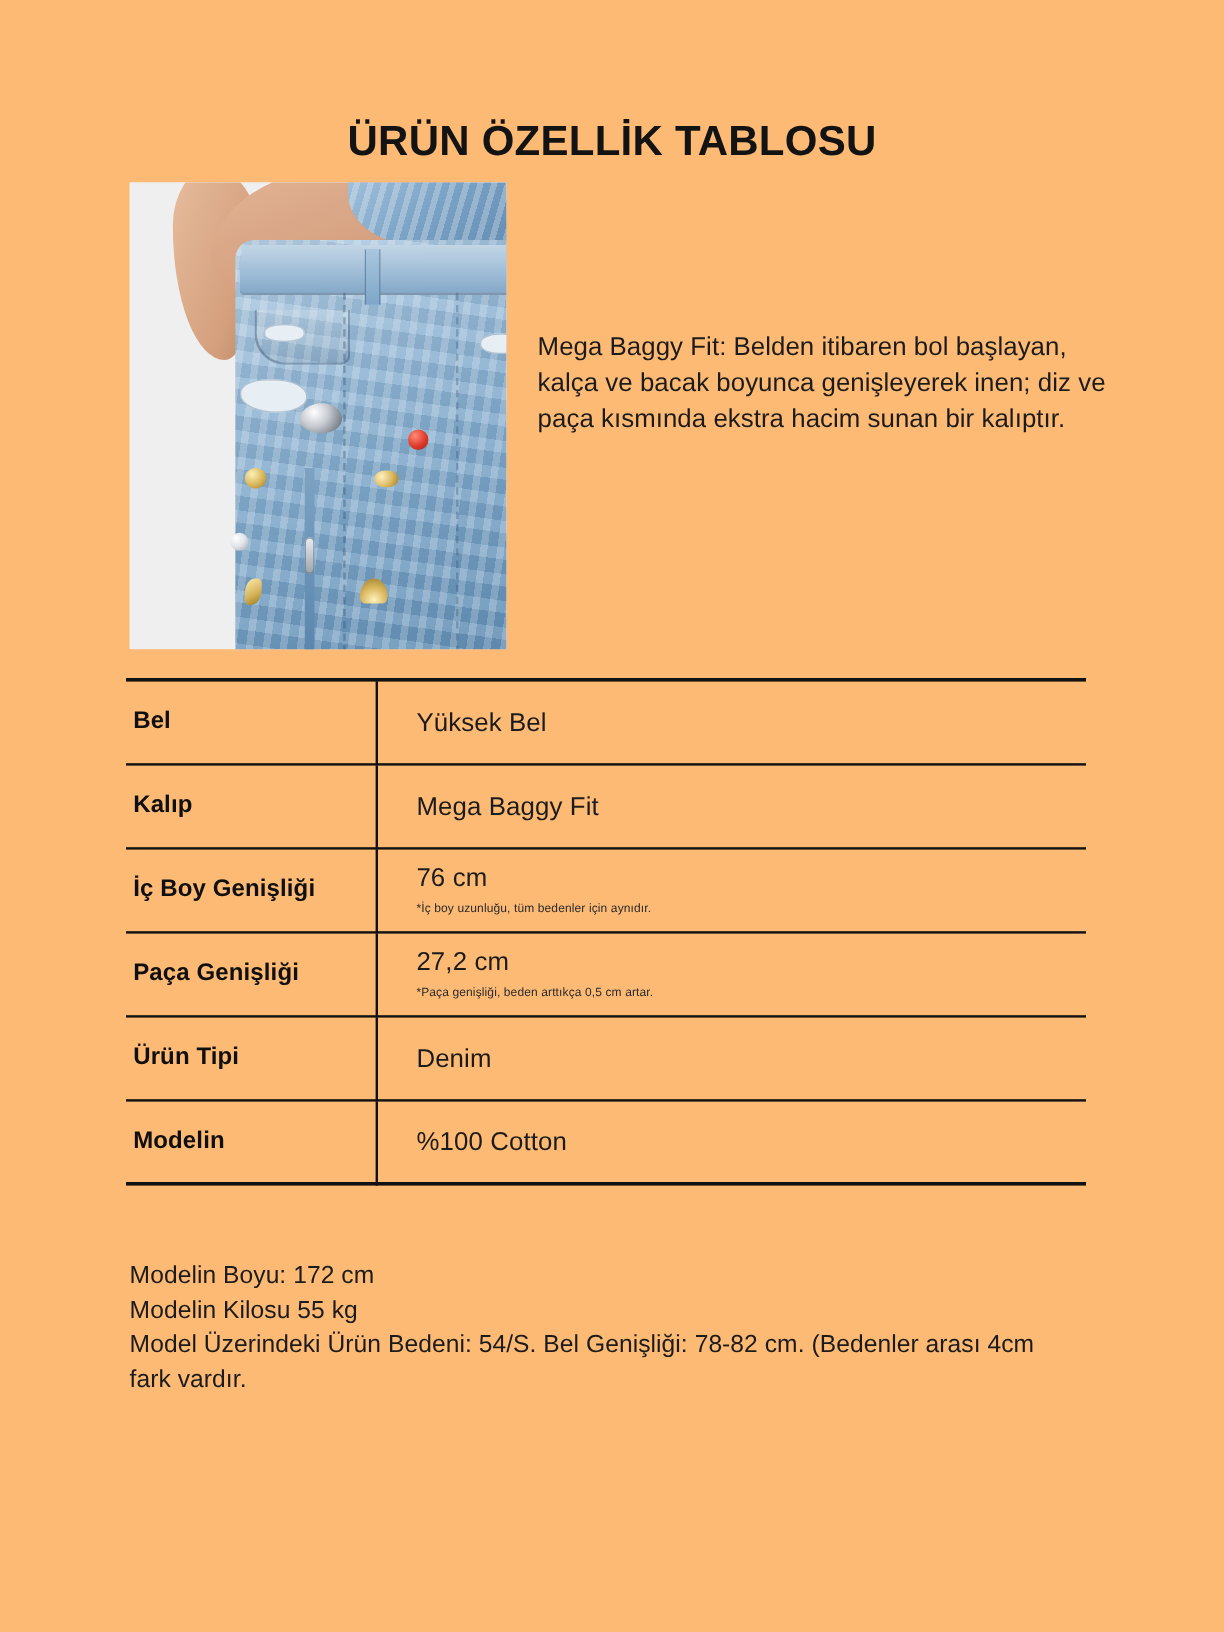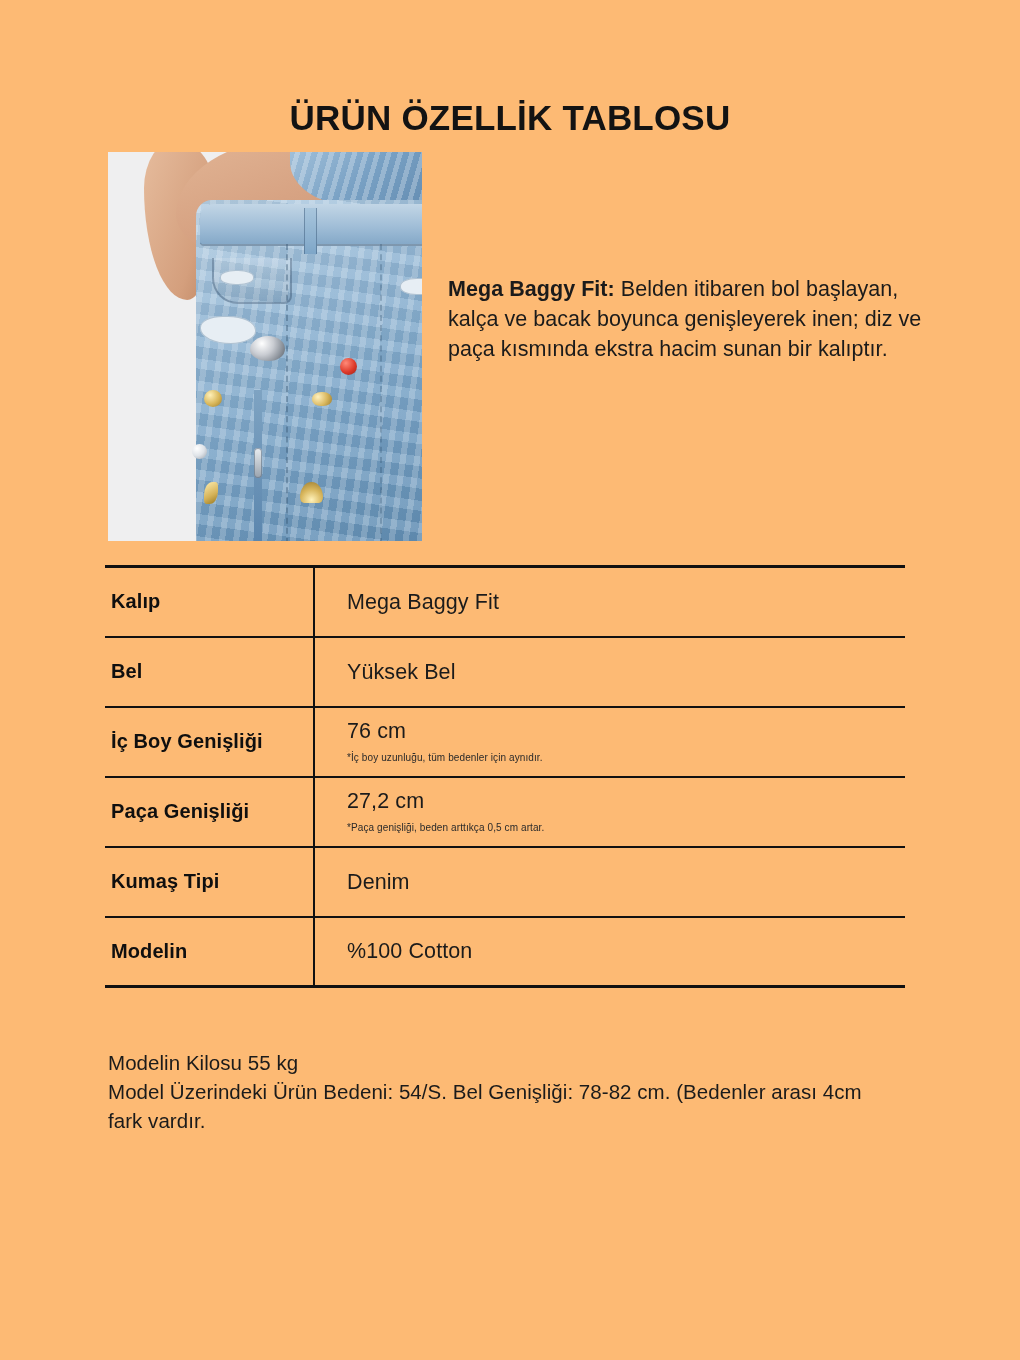--- a/index.html
+++ b/index.html
@@ -200,21 +200,21 @@
     position: absolute;
     left: 340px;
     top: 122px;
     width: 478px;
     font-size: 21.5px;
     line-height: 30px;
     color: #1b1b1b;
     letter-spacing: 0.05px;
   }
   .hero-desc b {
-    font-weight: 700;
+    font-weight: 400;
   }
 
   
   .spec-table {
     position: absolute;
     left: 105px;
     top: 565px;
     width: 800px;
     border-top: 3px solid #111111;
     border-bottom: 3px solid #111111;
@@ -311,58 +311,59 @@
 
     <div class="hero-desc">
       <b>Mega Baggy Fit:</b><span> Belden itibaren bol başlayan, kalça ve bacak boyunca genişleyerek inen; diz ve paça kısmında ekstra hacim sunan bir kalıptır.</span>
     </div>
 
   </div>
 
   <table class="spec-table">
     <tbody>
       <tr>
+        <td class="spec-key">Bel</td>
+        <td class="spec-val">
+          <span class="val-main">Yüksek Bel</span>
+        </td>
+      </tr>
+      <tr>
         <td class="spec-key">Kalıp</td>
         <td class="spec-val">
           <span class="val-main">Mega Baggy Fit</span>
-        </td>
-      </tr>
-      <tr>
-        <td class="spec-key">Bel</td>
-        <td class="spec-val">
-          <span class="val-main">Yüksek Bel</span>
         </td>
       </tr>
       <tr>
         <td class="spec-key">İç Boy Genişliği</td>
         <td class="spec-val">
           <span class="val-main">76 cm</span>
           <span class="val-note">*İç boy uzunluğu, tüm bedenler için aynıdır.</span>
         </td>
       </tr>
       <tr>
         <td class="spec-key">Paça Genişliği</td>
         <td class="spec-val">
           <span class="val-main">27,2 cm</span>
           <span class="val-note">*Paça genişliği, beden arttıkça 0,5 cm artar.</span>
         </td>
       </tr>
       <tr>
-        <td class="spec-key">Kumaş Tipi</td>
+        <td class="spec-key">Ürün Tipi</td>
         <td class="spec-val">
           <span class="val-main">Denim</span>
         </td>
       </tr>
       <tr>
         <td class="spec-key">Modelin</td>
         <td class="spec-val">
           <span class="val-main">%100 Cotton</span>
         </td>
       </tr>
     </tbody>
   </table>
 
   <div class="model-info">
+    <span>Modelin Boyu: 172 cm</span>
     <span>Modelin Kilosu 55 kg</span>
     <span>Model Üzerindeki Ürün Bedeni: 54/S. Bel Genişliği: 78-82 cm. (Bedenler arası 4cm fark vardır.</span>
   </div>
 
 </div>
 
 </body></html>

